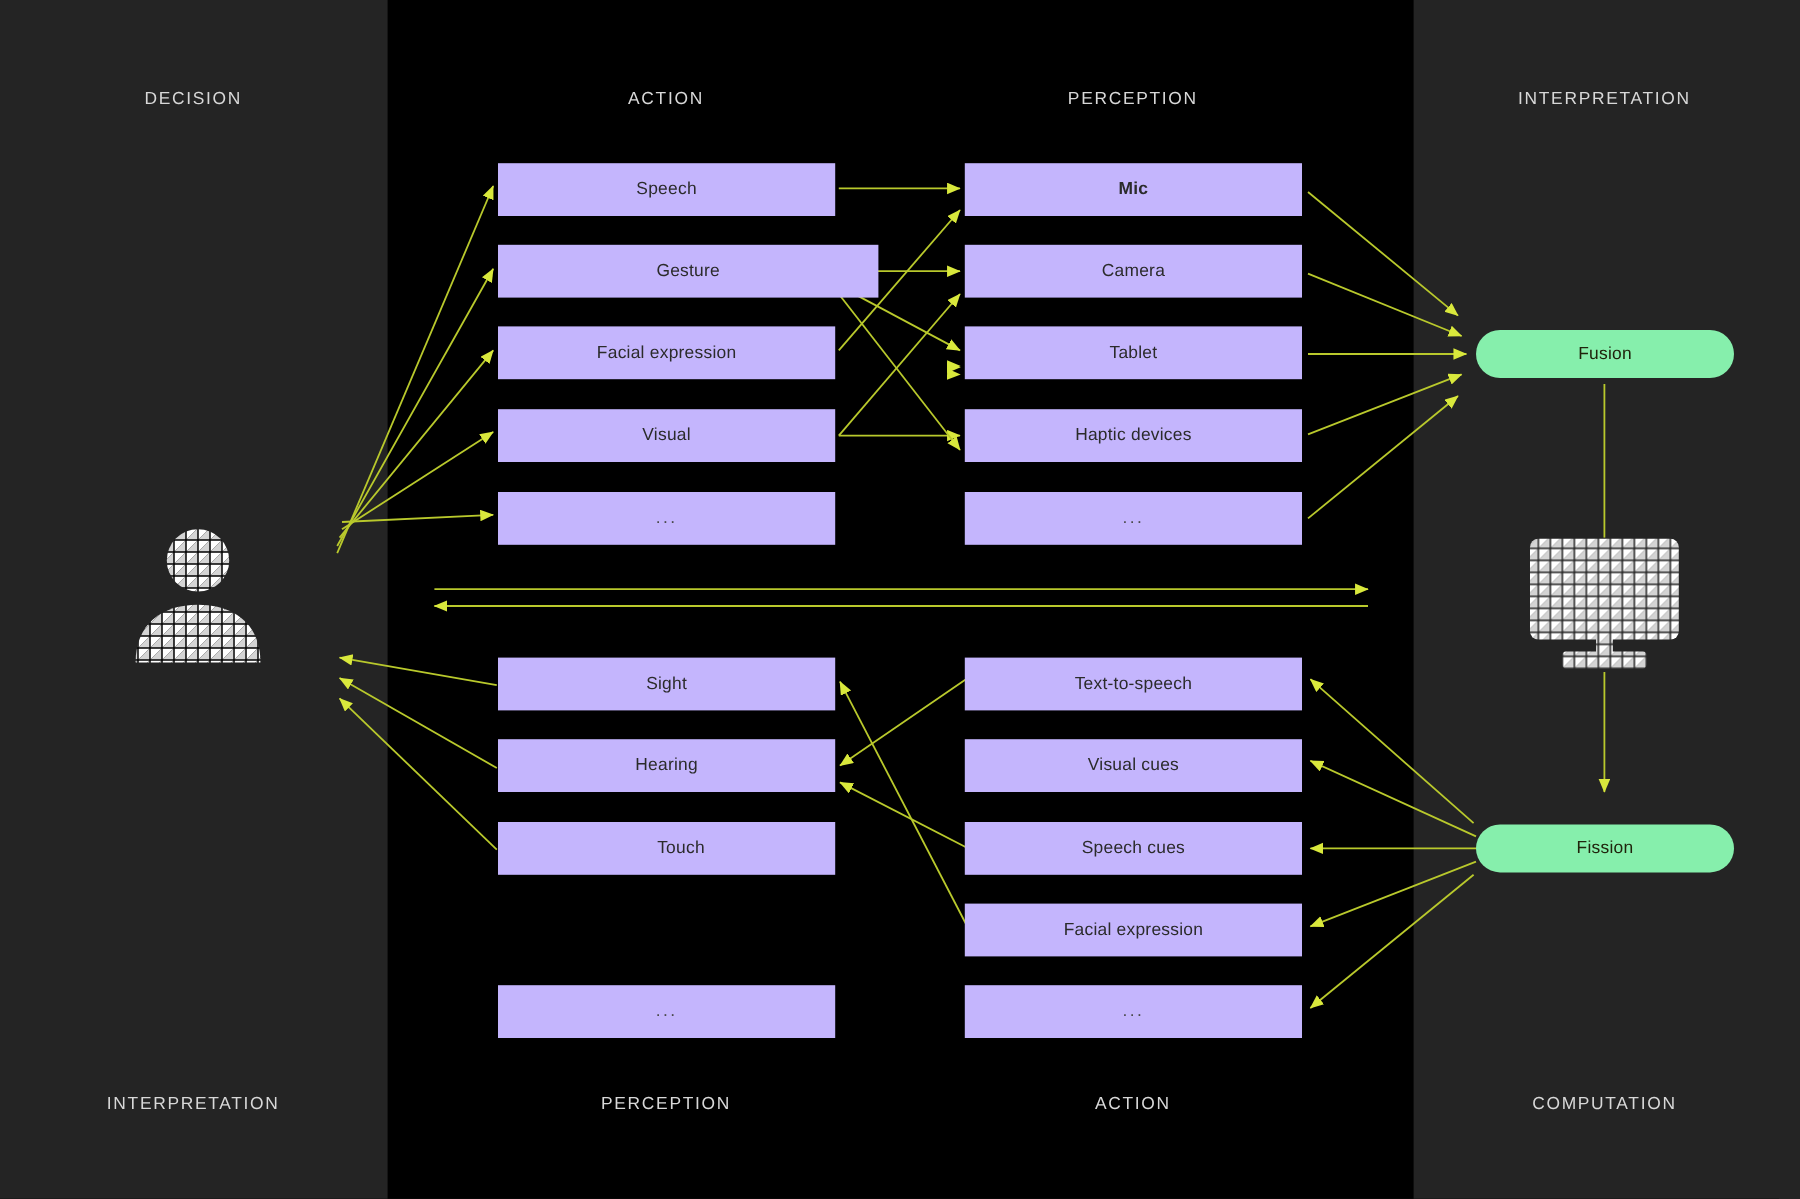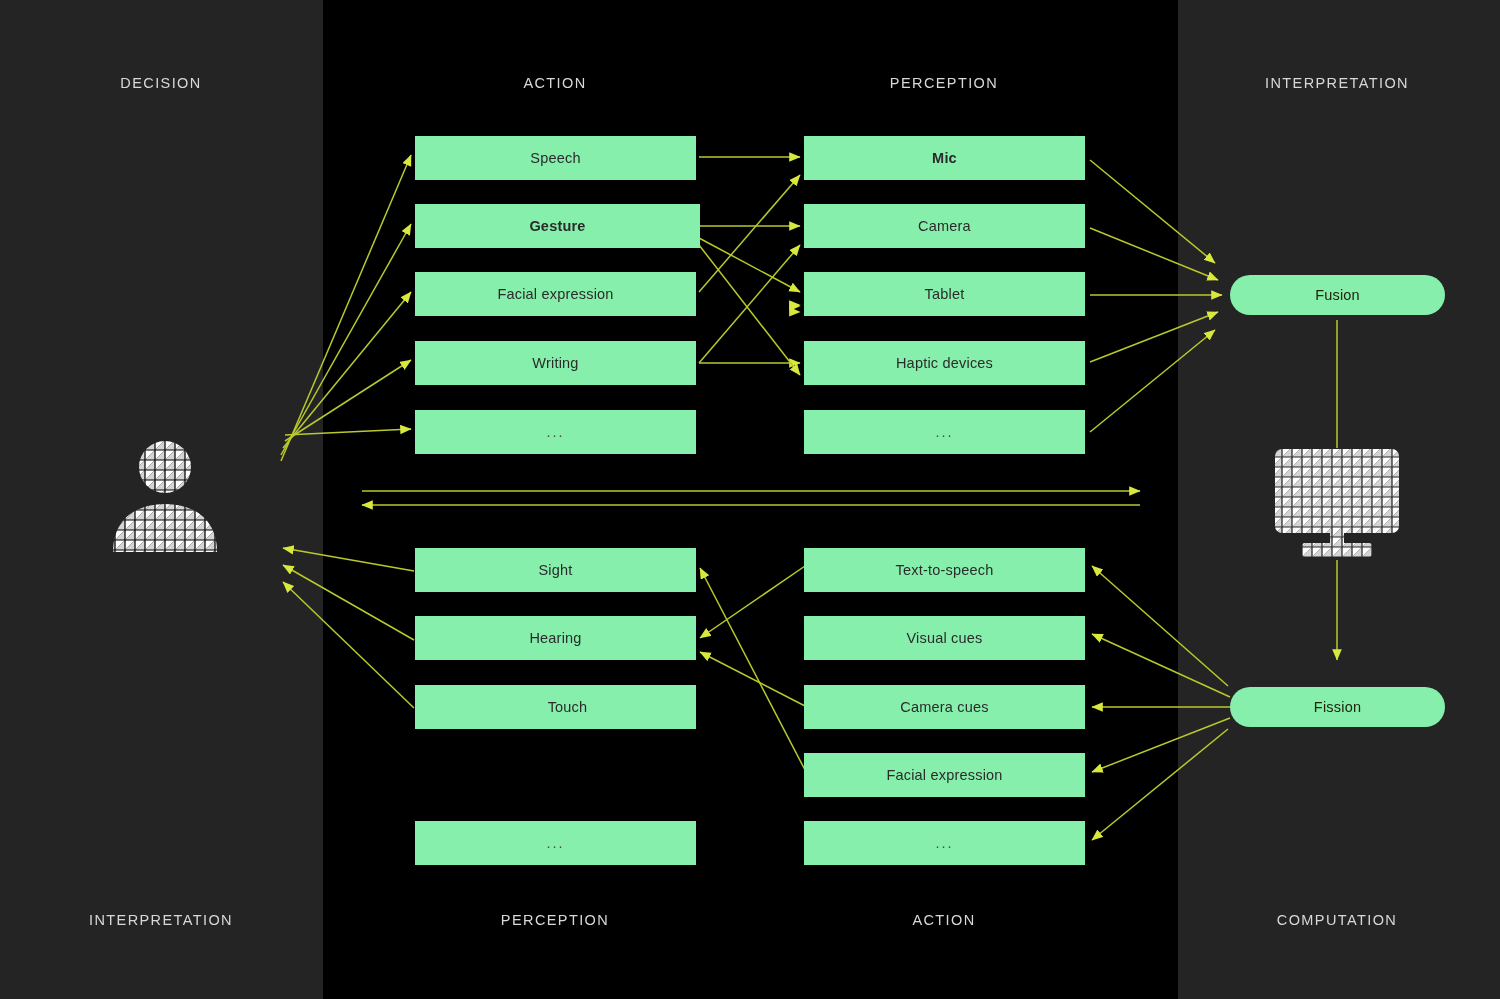--- a/index.html
+++ b/index.html
@@ -27,21 +27,21 @@
     text-align:center;
     white-space:nowrap;
     transform:translateX(-50%);
     font-weight:400;
   }
 
   
   .mbox{
     position:absolute;
     height:44px;
-    background:#86efac;
+    background:#c4b5fd;
     color:#2b2b2b;
     font-size:14.5px;
     display:flex;align-items:center;justify-content:center;
     box-sizing:border-box;
     letter-spacing:0.2px;
   }
   .mbox.dots{color:#4a4a4a;letter-spacing:2px;}
 
   
   .pill{
@@ -125,39 +125,39 @@
       <path d="M414,571 L283,548"></path>
       <path d="M414,640 L283,565"></path>
       <path d="M414,708 L283,582"></path>
 
       <path d="M362,491 L1140,491"></path>
       <path d="M1140,505 L362,505"></path>
     </g>
   </svg>
 
   <div class="mbox" style="left:415px;top:136px;width:281px;">Speech</div>
-  <div class="mbox" style="left:415px;top:204px;width:285px;font-weight:bold;">Gesture</div>
+  <div class="mbox" style="left:415px;top:204px;width:317px;">Gesture</div>
   <div class="mbox" style="left:415px;top:272px;width:281px;">Facial expression</div>
-  <div class="mbox" style="left:415px;top:341px;width:281px;">Writing</div>
+  <div class="mbox" style="left:415px;top:341px;width:281px;">Visual</div>
   <div class="mbox dots" style="left:415px;top:410px;width:281px;">...</div>
 
   <div class="mbox" style="left:804px;top:136px;width:281px;font-weight:bold;">Mic</div>
   <div class="mbox" style="left:804px;top:204px;width:281px;text-align:right;">Camera</div>
   <div class="mbox" style="left:804px;top:272px;width:281px;">Tablet</div>
   <div class="mbox" style="left:804px;top:341px;width:281px;">Haptic devices</div>
   <div class="mbox dots" style="left:804px;top:410px;width:281px;">...</div>
 
   <div class="mbox" style="left:415px;top:548px;width:281px;">Sight</div>
   <div class="mbox" style="left:415px;top:616px;width:281px;">Hearing</div>
   <div class="mbox" style="left:415px;top:685px;width:281px;padding-left:24px;">Touch</div>
   <div class="mbox dots" style="left:415px;top:821px;width:281px;">...</div>
 
   <div class="mbox" style="left:804px;top:548px;width:281px;">Text-to-speech</div>
   <div class="mbox" style="left:804px;top:616px;width:281px;">Visual cues</div>
-  <div class="mbox" style="left:804px;top:685px;width:281px;">Camera cues</div>
+  <div class="mbox" style="left:804px;top:685px;width:281px;">Speech cues</div>
   <div class="mbox" style="left:804px;top:753px;width:281px;">Facial expression</div>
   <div class="mbox dots" style="left:804px;top:821px;width:281px;">...</div>
 
   <div class="pill" style="left:1230px;top:275px;width:215px;">Fusion</div>
   <div class="pill" style="left:1230px;top:687px;width:215px;">Fission</div>
 
   <div class="icon-wrap" style="left:105px;top:440px;width:120px;height:115px;">
     <svg width="120" height="115" viewBox="0 0 120 115">
       <defs>
         <pattern id="tri" width="10" height="10" patternUnits="userSpaceOnUse">

